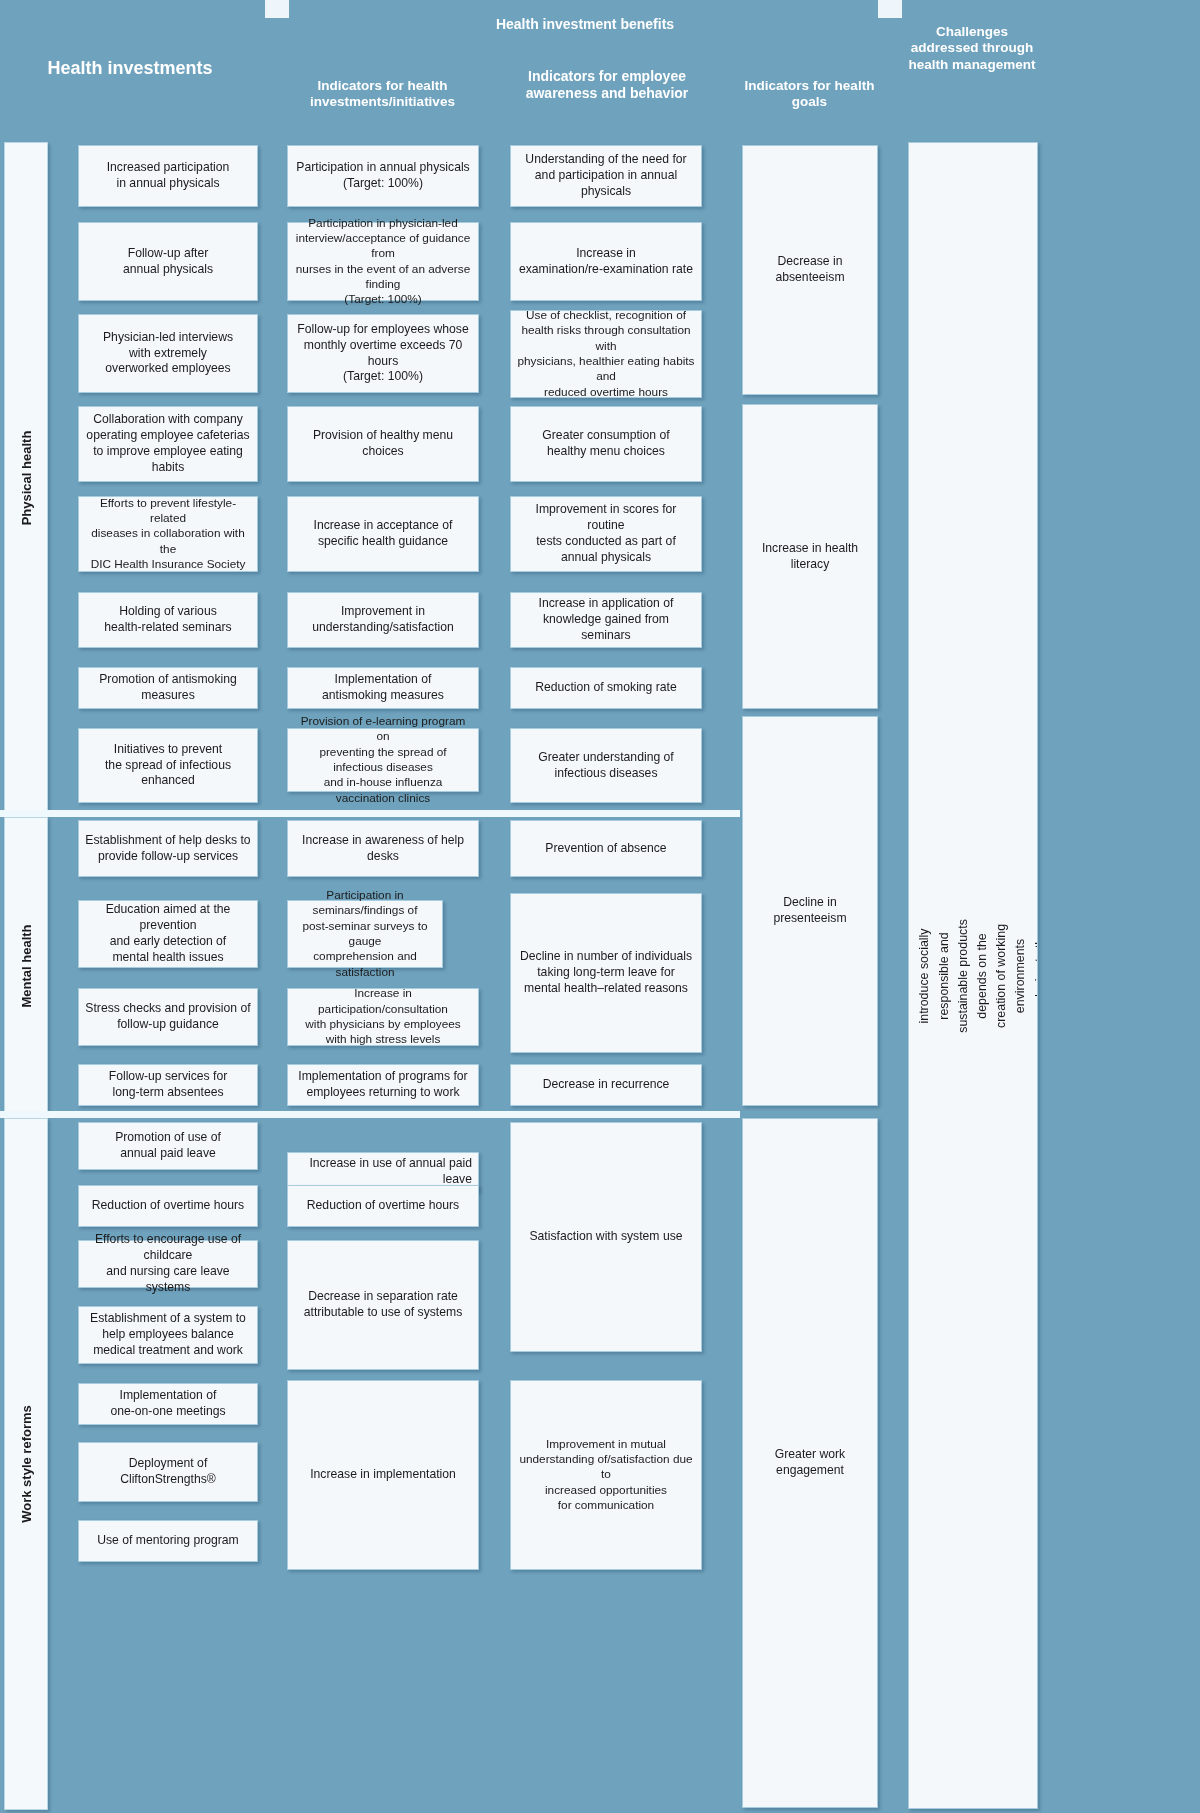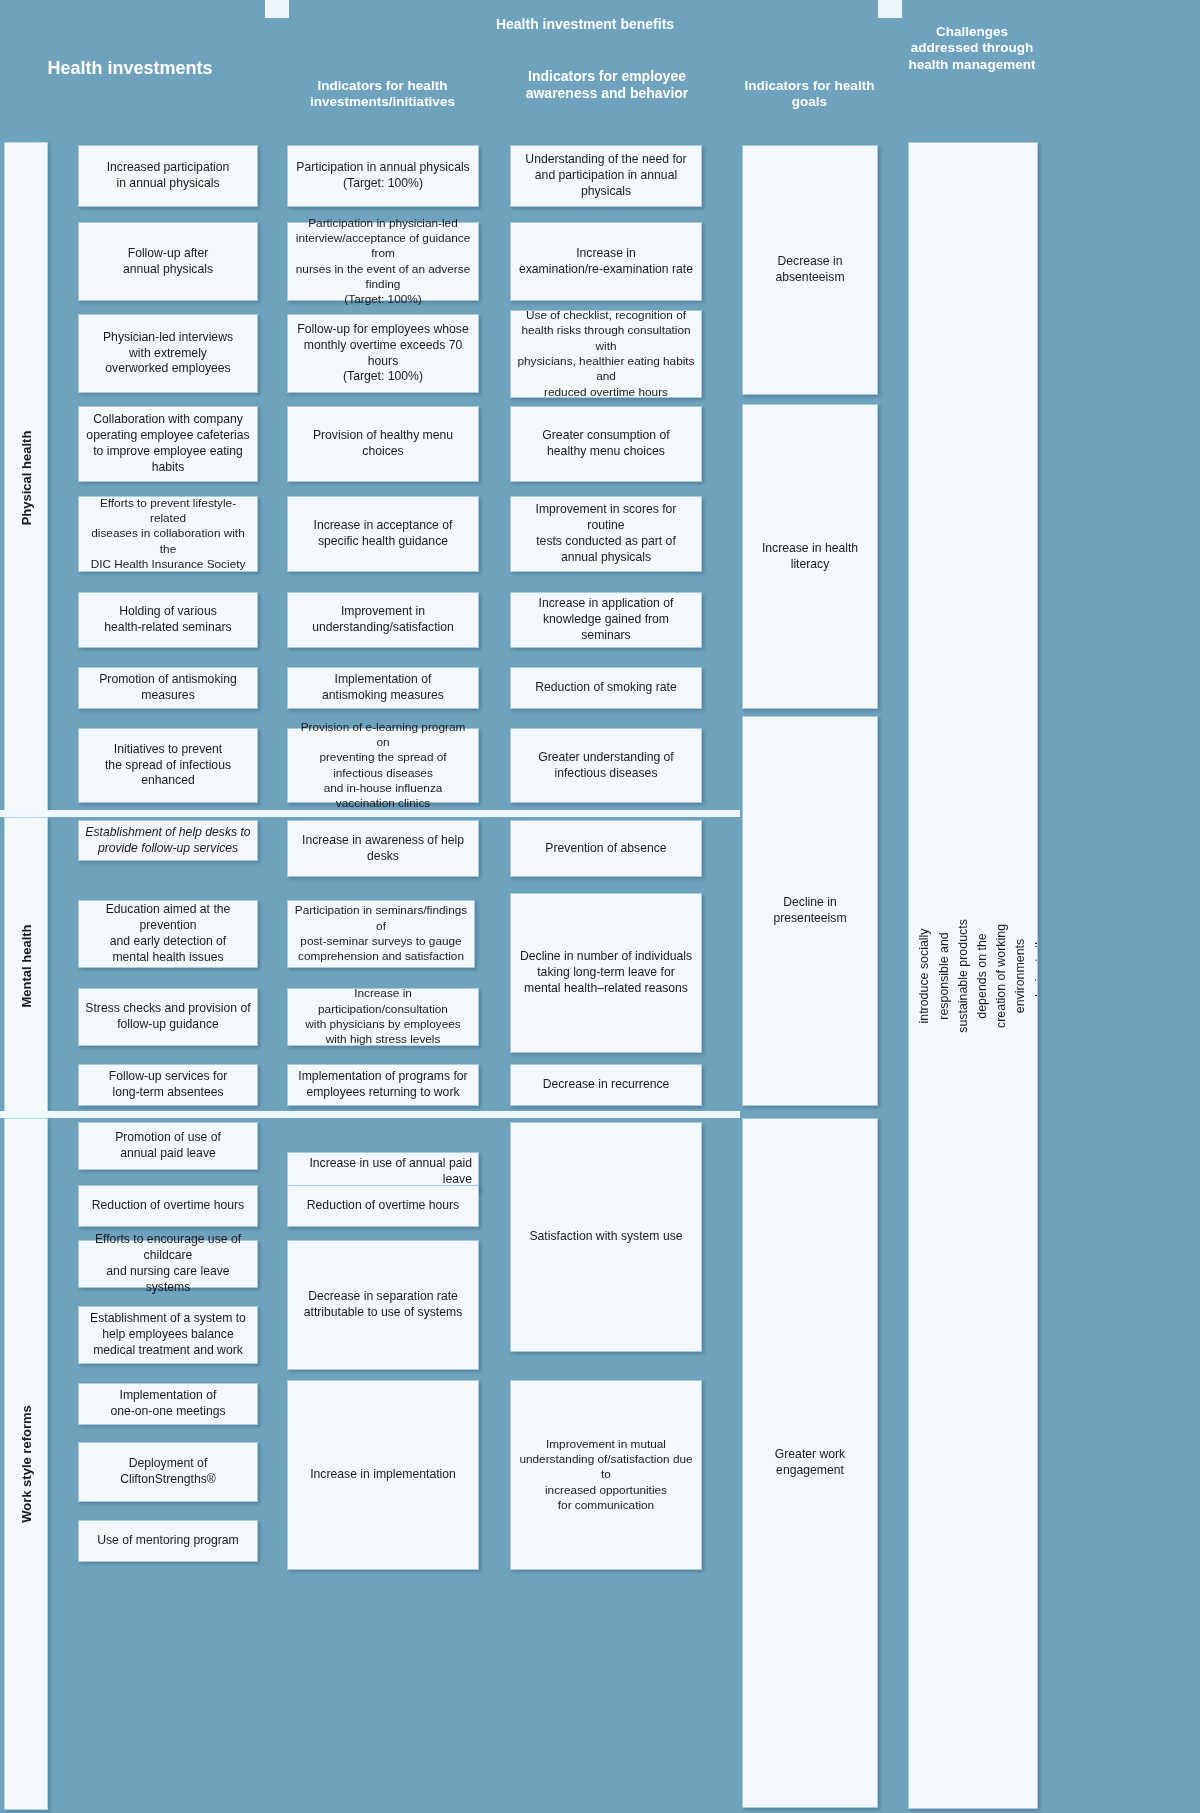--- a/index.html
+++ b/index.html
@@ -108,21 +108,21 @@
         <span style="white-space: pre-line;">Holding of various
 health-related seminars</span>
       </div>
       <div class="card" style="left: 78px; width: 180px; top: 667px; height: 42px;">
         <span style="white-space: pre-line;">Promotion of antismoking measures</span>
       </div>
       <div class="card" style="left: 78px; width: 180px; top: 728px; height: 75px;">
         <span style="white-space: pre-line;">Initiatives to prevent
 the spread of infectious enhanced</span>
       </div>
-      <div class="card" style="left: 78px; width: 180px; top: 820px; height: 41px; font-style: italic;">
+      <div class="card" style="left: 78px; width: 180px; top: 820px; height: 57px;">
         <span style="white-space: pre-line;">Establishment of help desks to
 provide follow-up services</span>
       </div>
       <div class="card" style="left: 78px; width: 180px; top: 900px; height: 68px;">
         <span style="white-space: pre-line;">Education aimed at the prevention
 and early detection of
 mental health issues</span>
       </div>
       <div class="card" style="left: 78px; width: 180px; top: 988px; height: 58px;">
         <span style="white-space: pre-line;">Stress checks and provision of
@@ -184,29 +184,29 @@
 specific health guidance</span>
       </div>
       <div class="card" style="left: 287px; width: 192px; top: 592px; height: 56px;">
         <span style="white-space: pre-line;">Improvement in
 understanding/satisfaction</span>
       </div>
       <div class="card" style="left: 287px; width: 192px; top: 667px; height: 42px;">
         <span style="white-space: pre-line;">Implementation of
 antismoking measures</span>
       </div>
-      <div class="card small" style="left: 287px; width: 192px; top: 728px; height: 75px;">
+      <div class="card small" style="left: 287px; width: 192px; top: 728px; height: 64px;">
         <span style="white-space: pre-line;">Provision of e-learning program on
 preventing the spread of infectious diseases
 and in-house influenza vaccination clinics</span>
       </div>
       <div class="card" style="left: 287px; width: 192px; top: 820px; height: 57px;">
         <span style="white-space: pre-line;">Increase in awareness of help desks</span>
       </div>
-      <div class="card small" style="left: 287px; width: 188px; top: 900px; height: 68px; justify-content: center;">
+      <div class="card small" style="left: 287px; width: 156px; top: 900px; height: 68px; justify-content: center;">
         <span style="white-space: pre-line;">Participation in seminars/findings of
 post-seminar surveys to gauge
 comprehension and satisfaction</span>
       </div>
       <div class="card small" style="left: 287px; width: 192px; top: 988px; height: 58px;">
         <span style="white-space: pre-line;">Increase in participation/consultation
 with physicians by employees
 with high stress levels</span>
       </div>
       <div class="card" style="left: 287px; width: 192px; top: 1064px; height: 42px;">

